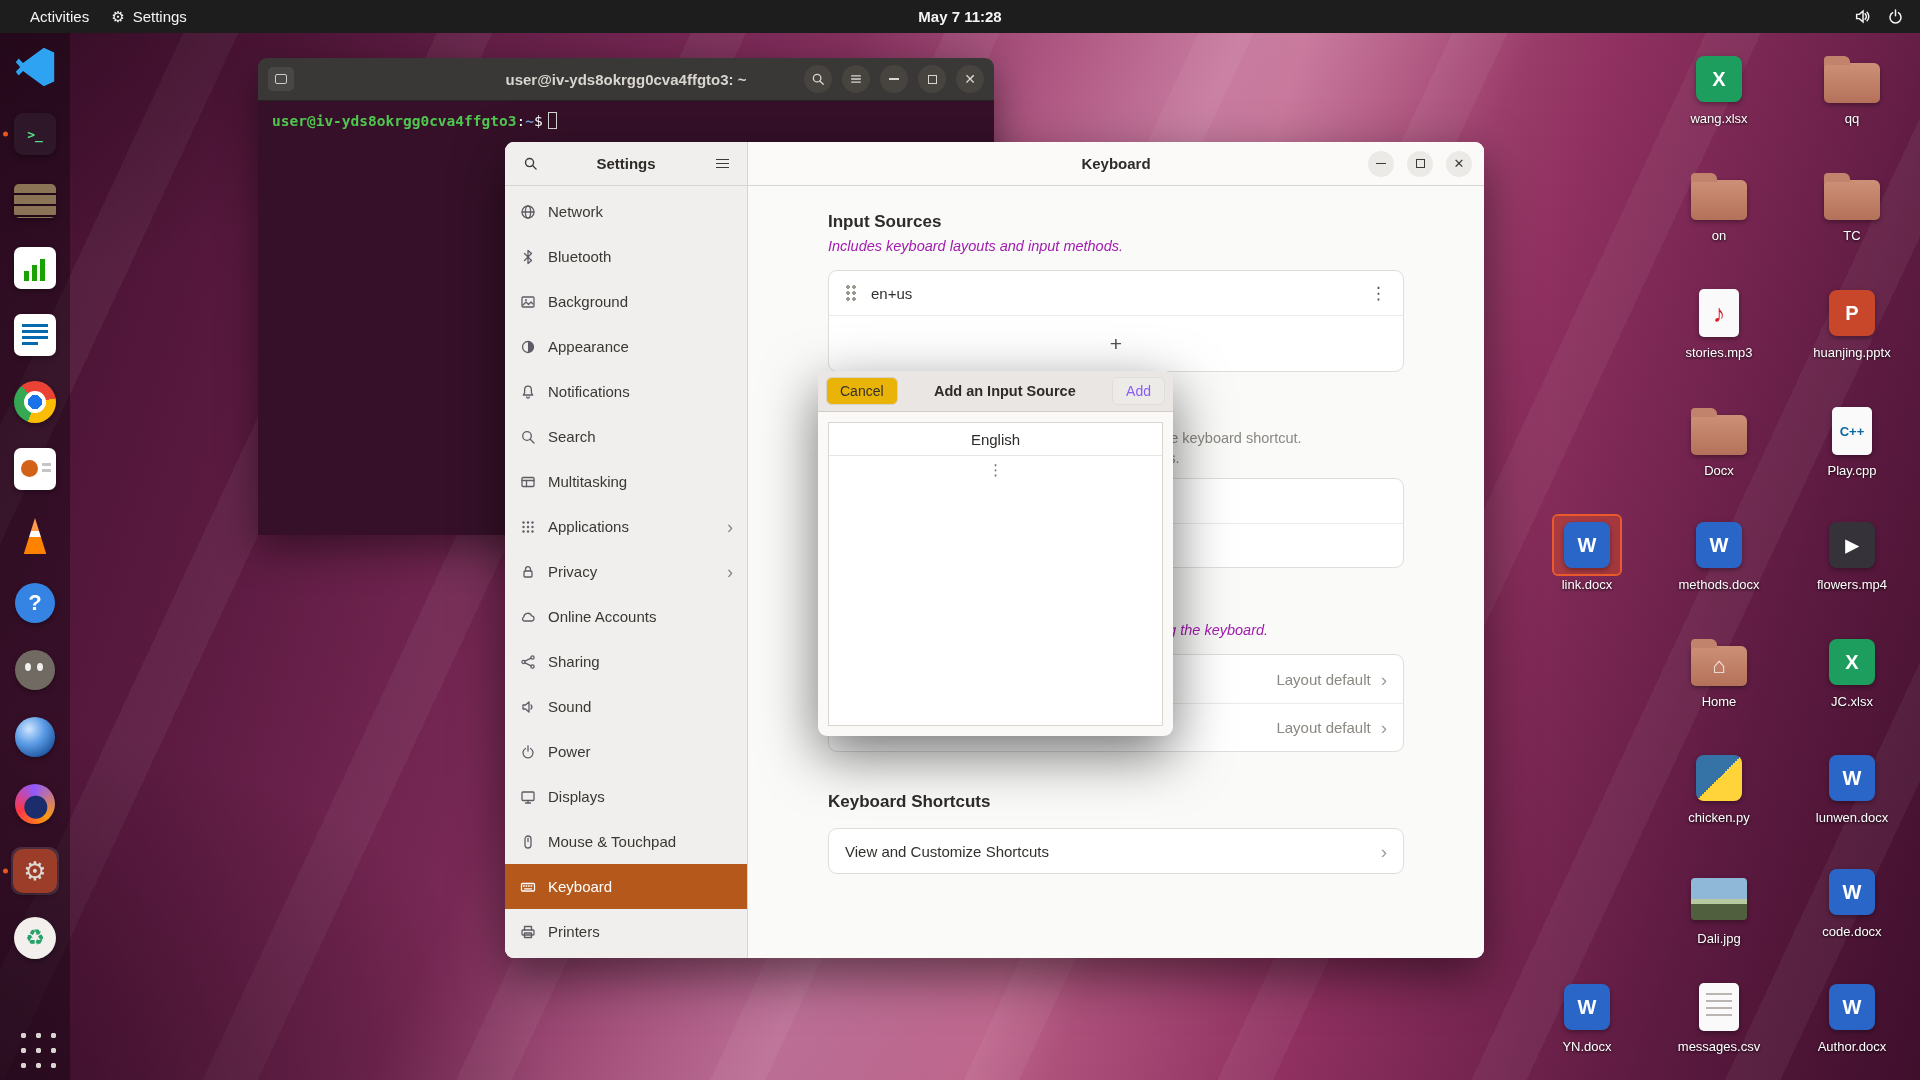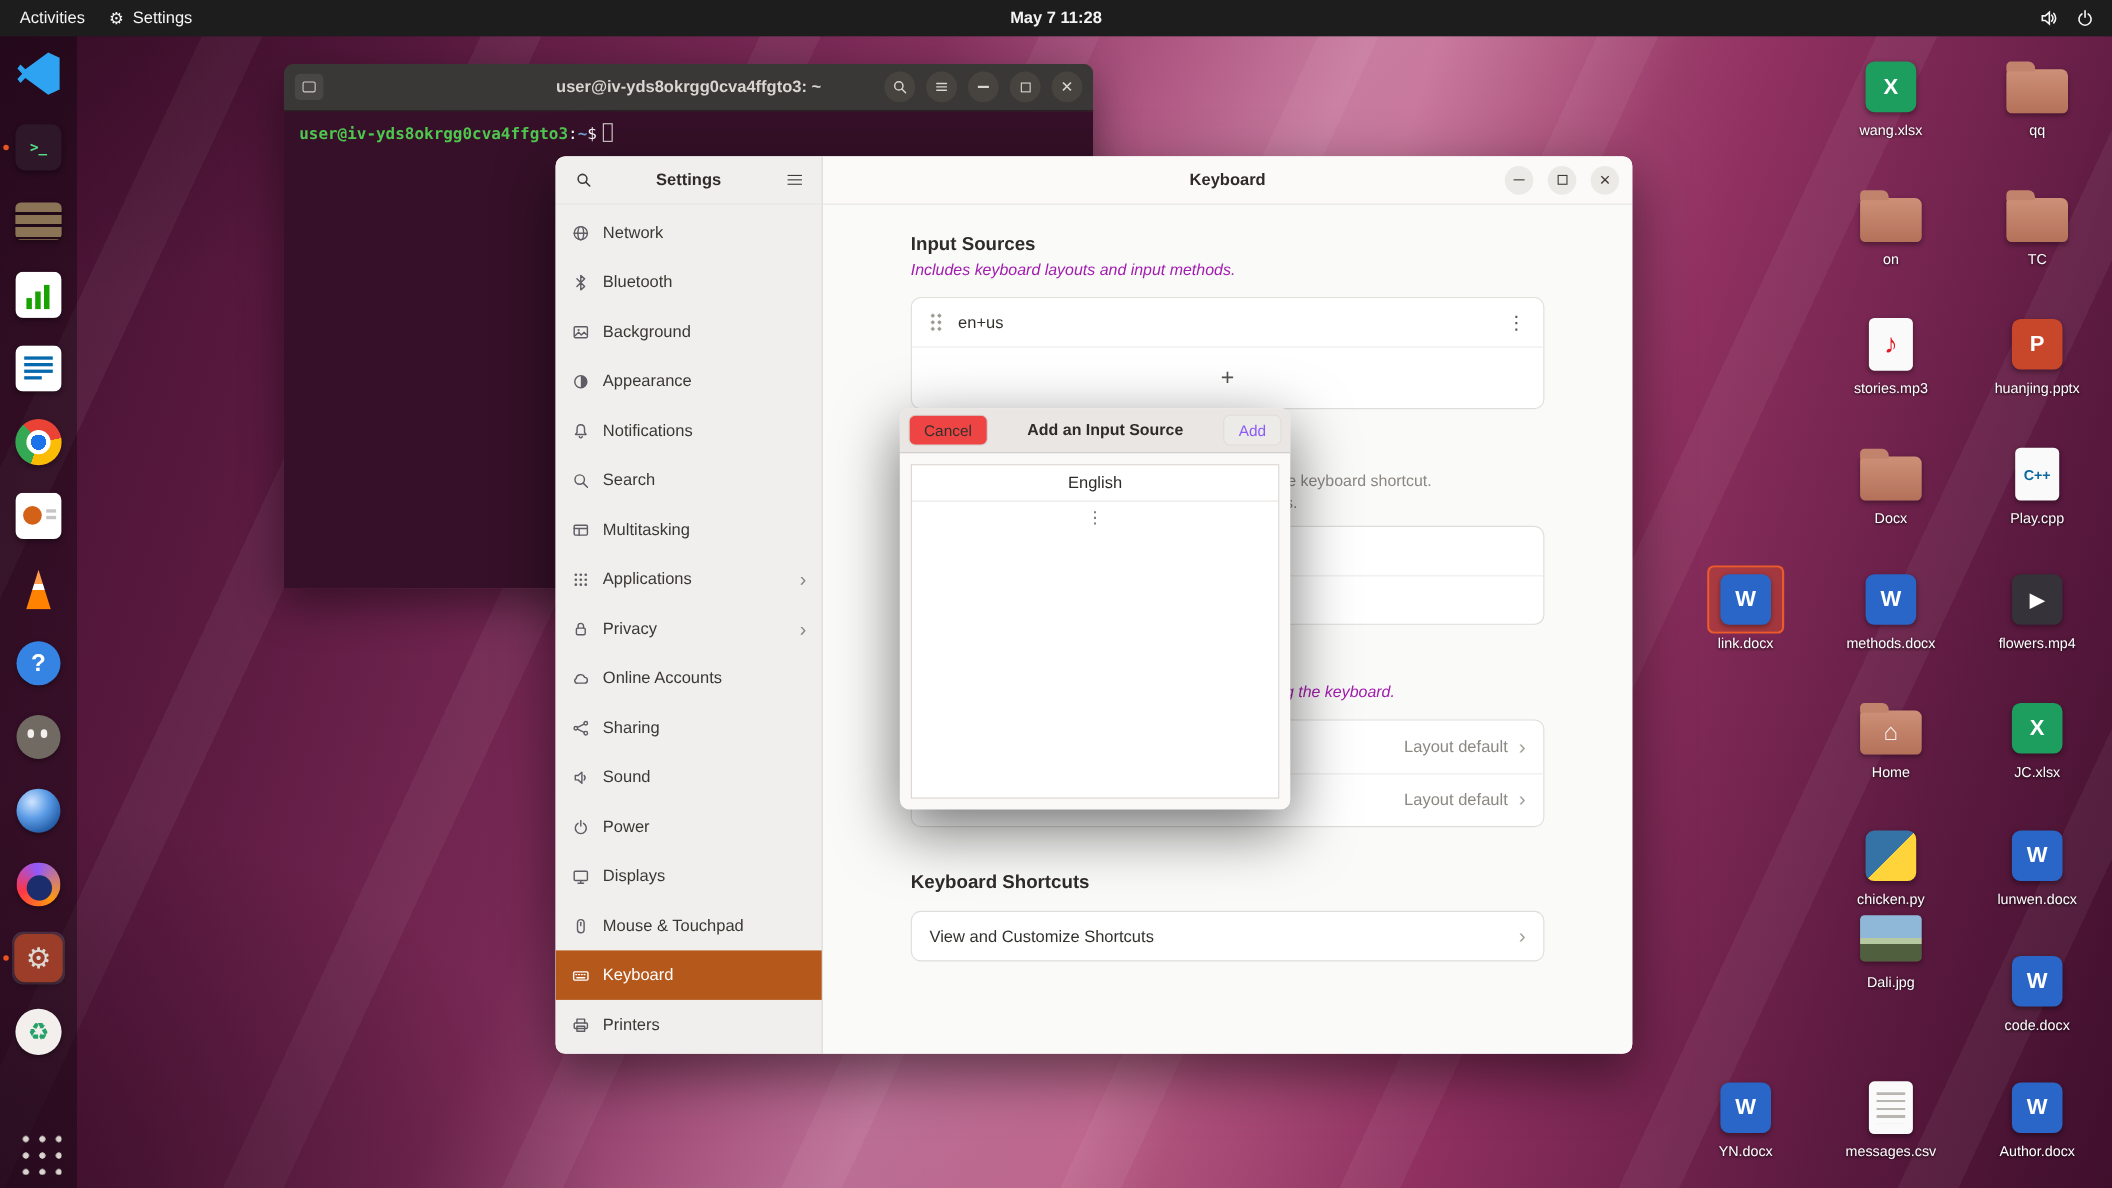--- a/index.html
+++ b/index.html
@@ -12,21 +12,21 @@
       radial-gradient(1100px 700px at -5% 105%, rgba(28,4,20,.6), transparent 60%),
       radial-gradient(900px 600px at 0% -5%, rgba(28,4,20,.45), transparent 55%),
       linear-gradient(115deg, transparent 36%, rgba(255,195,220,.22) 46%, rgba(255,215,235,.30) 52%, transparent 64%),
       repeating-linear-gradient(115deg, transparent 0 180px, rgba(255,255,255,.05) 180px 230px),
       linear-gradient(108deg, #41102e 0%, #5d1b42 18%, #7b2a57 34%, #9c3f6e 48%, #b85d85 58%, #8f3060 72%, #5c1a40 88%, #3f0f2c 100%);
   }
 
   
   .topbar { position:absolute; left:0; top:0; width:1920px; height:33px; background:var(--topbar_bg,#1d1d1d);
     display:flex; align-items:center; color:#f4f4f4; font-size:15px; z-index:60; }
-  .tb-left { display:flex; align-items:center; gap:22px; padding-left:18px; }
+  .tb-left { display:flex; align-items:center; gap:22px; padding-left:30px; }
   .tb-app { display:flex; align-items:center; gap:8px; }
   .tb-gear { font-size:15px; }
   .tb-clock { position:absolute; left:50%; transform:translateX(-50%); font-weight:700; }
   .tb-right { margin-left:auto; display:flex; align-items:center; gap:16px; padding-right:16px; }
   .tb-right svg { width:17px; height:17px; stroke:#f4f4f4; fill:none; stroke-width:1.4; stroke-linecap:round; }
 
   
   .dock { position:absolute; left:0; top:33px; bottom:0; width:70px; background:rgba(12,5,12,.42);
     display:flex; flex-direction:column; align-items:center; padding:10px 0 12px; gap:19px; z-index:55; }
   .dock-item { position:relative; width:48px; height:48px; display:flex; align-items:center; justify-content:center; }
@@ -170,21 +170,21 @@
   .row .chev { color:#a09c96; font-size:19px; margin-left:10px; line-height:1; }
   .row .chev.only { margin-left:auto; }
   .h-special { margin-top:28px; }
   .h-shortcuts { margin-top:40px; }
 
   
   .dialog { position:absolute; left:818px; top:371px; width:355px; height:365px; z-index:40;
     background:#faf9f8; border-radius:9px; box-shadow:0 18px 55px rgba(0,0,0,.55); overflow:hidden; }
   .d-header { height:41px; background:#e9e6e3; border-bottom:1px solid #d0ccc8; display:flex; align-items:center;
     justify-content:space-between; padding:0 8px; }
-  .d-btn { border:1px solid #d5d1cd; background:#ef4444; border-radius:6px; padding:5px 13px; font-size:14px; color:#33312e; }
+  .d-btn { border:1px solid #d5d1cd; background:#eab308; border-radius:6px; padding:5px 13px; font-size:14px; color:#33312e; }
   .d-btn.disabled { color:#8b5cf6; background:#edebe8; border-color:#e0ddda; }
   .d-title { font-size:14.5px; font-weight:700; color:#2e2b28; }
   .d-body { padding:10px; height:calc(100% - 41px); }
   .d-list { height:100%; background:#fff; border:1px solid #d9d5d1; }
   .d-row { display:flex; align-items:center; justify-content:center; height:33px; font-size:15px; color:#2e2b28;
     border-bottom:1px solid #e8e5e2; }
   .d-row.more { height:28px; color:#6d6a66; border-bottom:none; font-size:15px; }
 </style>
 </head>
 <body>
@@ -296,21 +296,21 @@
         <div class="dlabel">chicken.py</div>
       </div>
       <div class="dcell" style="left: 1804px; top: 749px;">
         <div class="fi-wrap">
           <div class="fi tile docx">
             <span>W</span>
           </div>
         </div>
         <div class="dlabel">lunwen.docx</div>
       </div>
-      <div class="dcell" style="left: 1671px; top: 824px;">
+      <div class="dcell" style="left: 1671px; top: 870px;">
         <div class="fi-wrap">
           <div class="fi photo"></div>
         </div>
         <div class="dlabel">Dali.jpg</div>
       </div>
       <div class="dcell" style="left: 1804px; top: 863px;">
         <div class="fi-wrap">
           <div class="fi tile docx">
             <span>W</span>
           </div>

